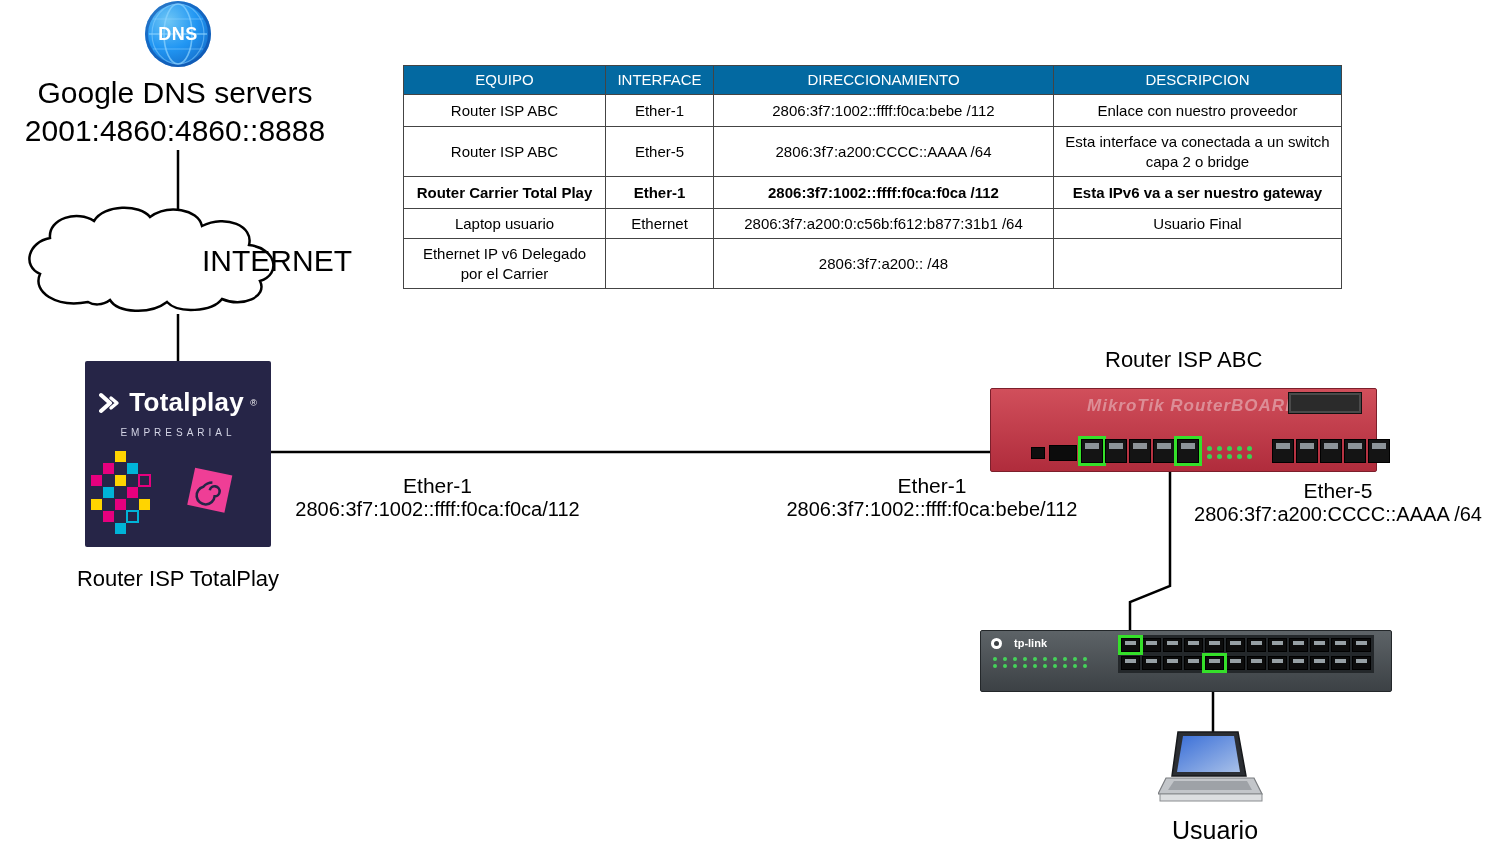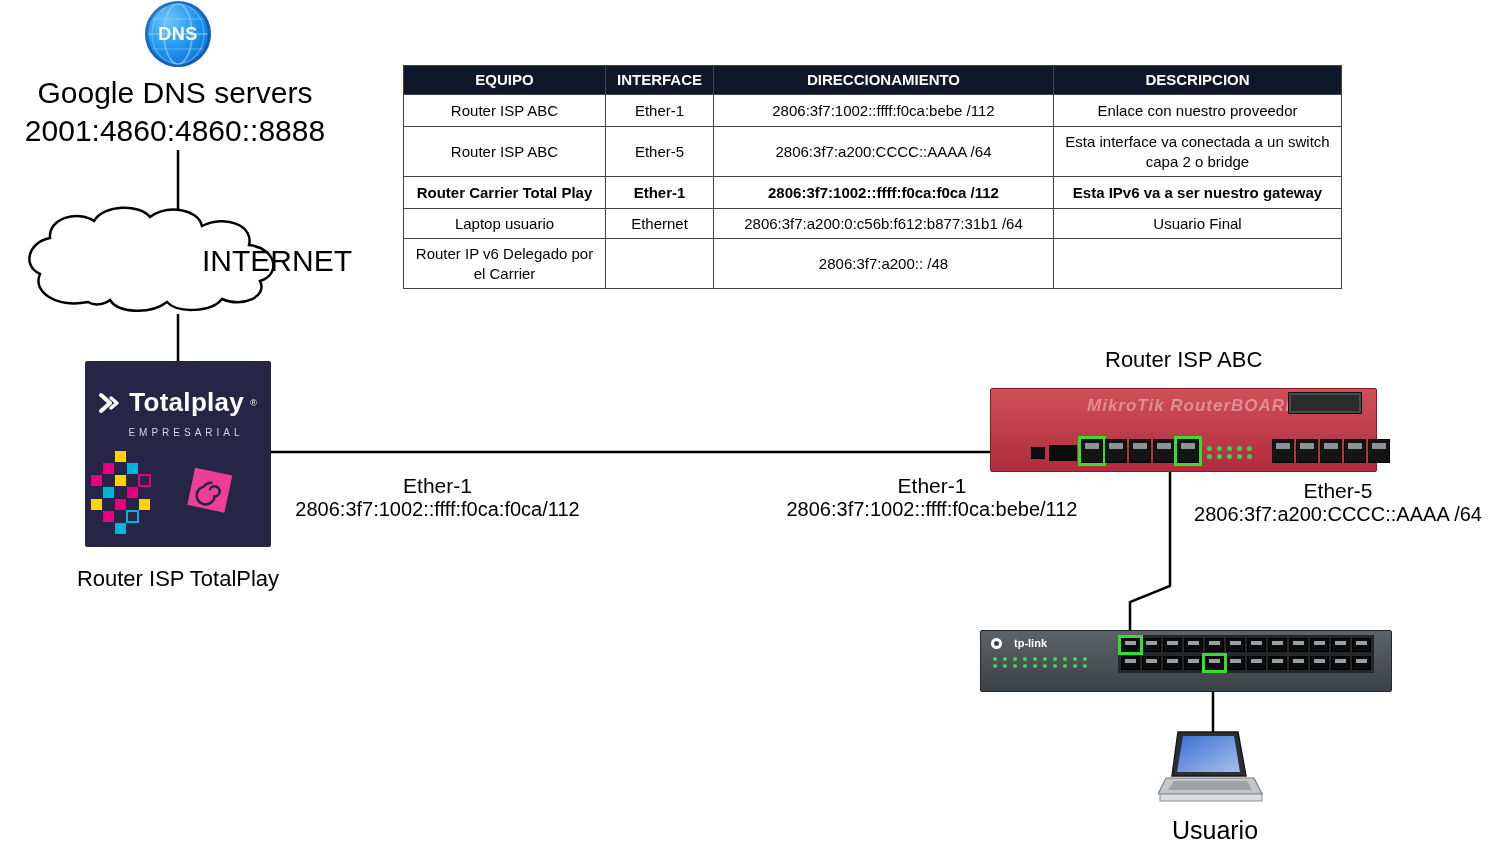--- a/index.html
+++ b/index.html
@@ -22,29 +22,29 @@
   
   .cloud{position:absolute;left:22px;top:204px;width:330px;height:115px;}
   .cloud-label{position:absolute;left:0;top:40px;width:100%;text-align:right;font-size:30px;color:#000;}
 
   
   .tp-box{position:absolute;left:85px;top:361px;width:186px;height:186px;background:#262547;
     border-radius:2px;color:#fff;}
   .tp-logo{position:absolute;left:0;top:26px;width:100%;display:flex;align-items:center;justify-content:center;gap:6px;}
   .tp-logo .brand{font-size:26px;font-weight:bold;letter-spacing:.3px;}
   .tp-logo sup{font-size:9px;}
-  .tp-sub{position:absolute;left:8px;top:66px;width:100%;text-align:center;font-size:10px;letter-spacing:4px;color:#d4d5e6;}
+  .tp-sub{position:absolute;left:0;top:66px;width:100%;text-align:center;font-size:10px;letter-spacing:4px;color:#d4d5e6;}
   .tp-art{position:absolute;left:6px;bottom:4px;}
   .tp-caption{position:absolute;left:73px;top:566px;width:210px;text-align:center;font-size:22px;color:#000;}
 
   
   .info-table{position:absolute;left:403px;top:65px;width:938px;border-collapse:collapse;table-layout:fixed;
     font-size:15px;color:#000;text-align:center;}
   .info-table th,.info-table td{border:1px solid #444;padding:2px 6px;line-height:1.3;overflow:hidden;}
-  .info-table th{background:#0f172a;color:#fff;font-weight:bold;height:24px;}
+  .info-table th{background:#0369a1;color:#fff;font-weight:normal;height:24px;}
   .info-table tbody tr:nth-child(1){height:32px;}
   .info-table tbody tr:nth-child(2){height:50px;}
   .info-table tbody tr:nth-child(3){height:32px;font-weight:bold;}
   .info-table tbody tr:nth-child(4){height:30px;}
   .info-table tbody tr:nth-child(5){height:50px;}
 
   
   .rb{position:absolute;left:990px;top:388px;width:385px;height:82px;
     background:linear-gradient(#d14f5b,#b02c3c);border:1px solid #7c1f2b;border-radius:2px;}
   .rb-brand{position:absolute;left:96px;top:7px;font-size:17px;color:#e09aa2;font-style:italic;
@@ -207,21 +207,21 @@
         <td>2806:3f7:1002::ffff:f0ca:f0ca /112</td>
         <td>Esta IPv6 va a ser nuestro gateway</td>
       </tr>
       <tr>
         <td>Laptop usuario</td>
         <td>Ethernet</td>
         <td>2806:3f7:a200:0:c56b:f612:b877:31b1 /64</td>
         <td>Usuario Final</td>
       </tr>
       <tr>
-        <td>Router IP v6 Delegado por el Carrier</td>
+        <td>Ethernet IP v6 Delegado por el Carrier</td>
         <td></td>
         <td>2806:3f7:a200:: /48</td>
         <td></td>
       </tr>
     </tbody>
   </table>
 
   <div class="rb-caption">Router ISP ABC</div>
   <div class="rb">
     <div class="rb-brand">MikroTik RouterBOARD</div>

